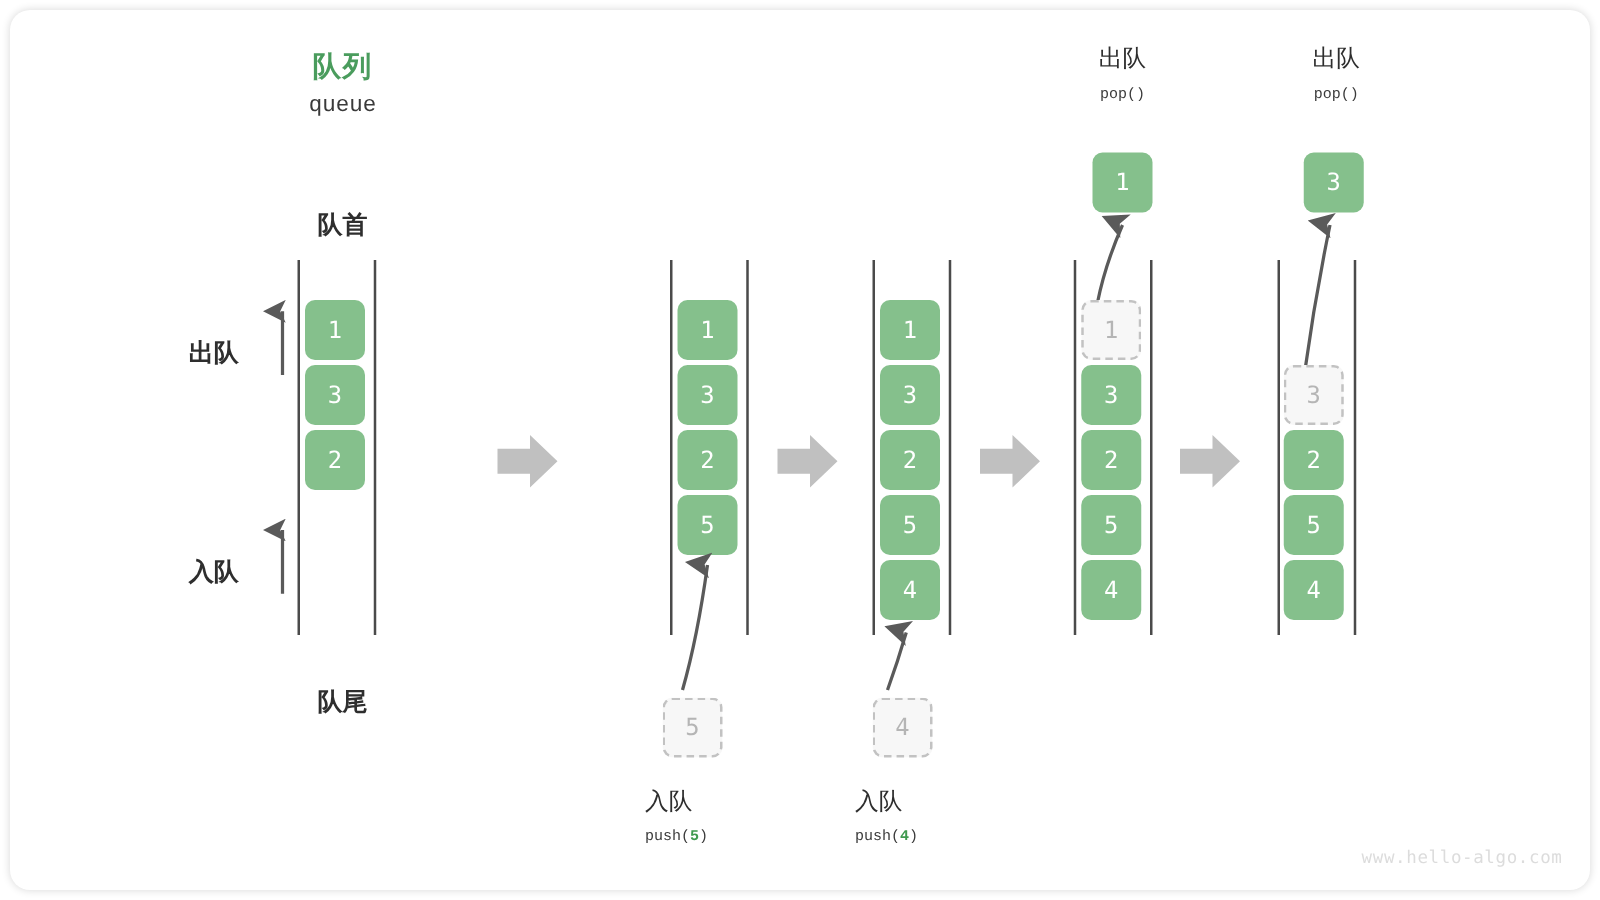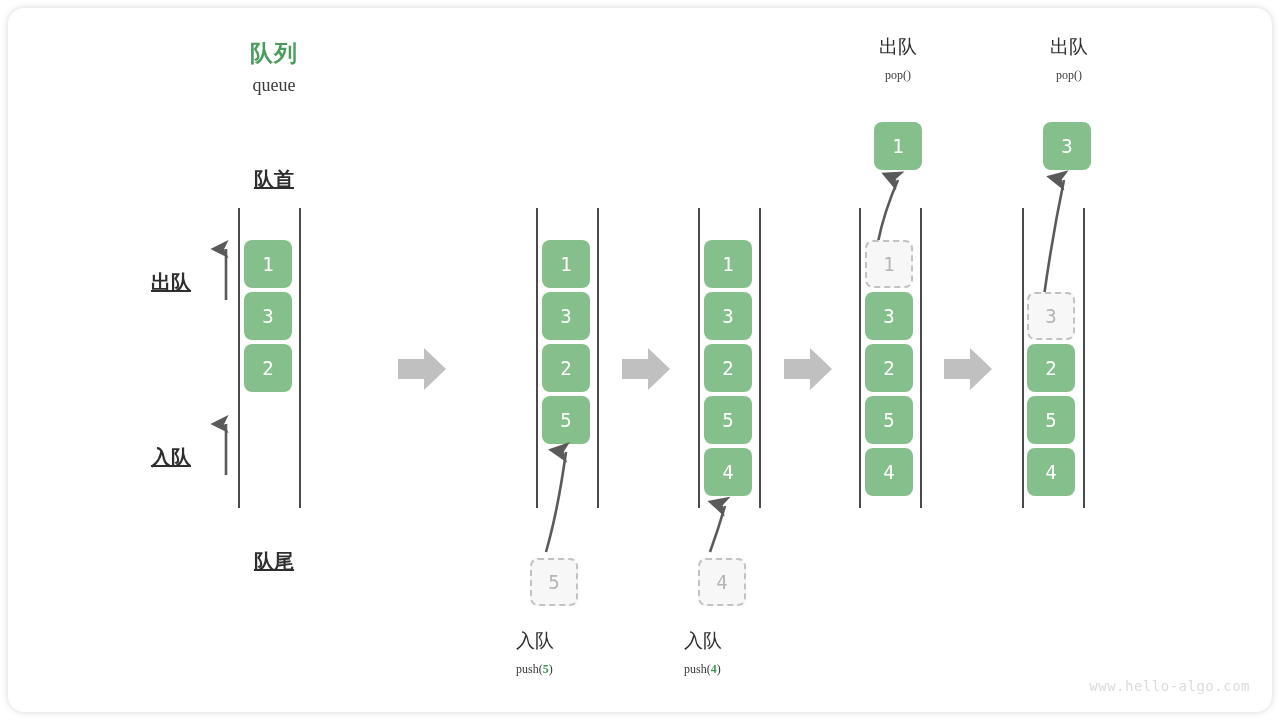--- a/index.html
+++ b/index.html
@@ -25,24 +25,23 @@
     overflow: hidden;
   }
   .abs { position: absolute; }
 
   
   .cn {
     font-family: "Liberation Sans", sans-serif;
     font-weight: bold;
     color: #2e2e2e;
     white-space: nowrap;
-    text-decoration: underline;
   }
   .mono {
-    font-family: Liberation Serif, serif;
+    font-family: Liberation Mono, monospace;
     color: #3a3a3a;
     white-space: nowrap;
   }
   .center { text-align: center; }
 
   #title-cn {
     font-size: 23px;
     color: #4a9c5d;
     font-weight: bold;
     letter-spacing: 1px;

